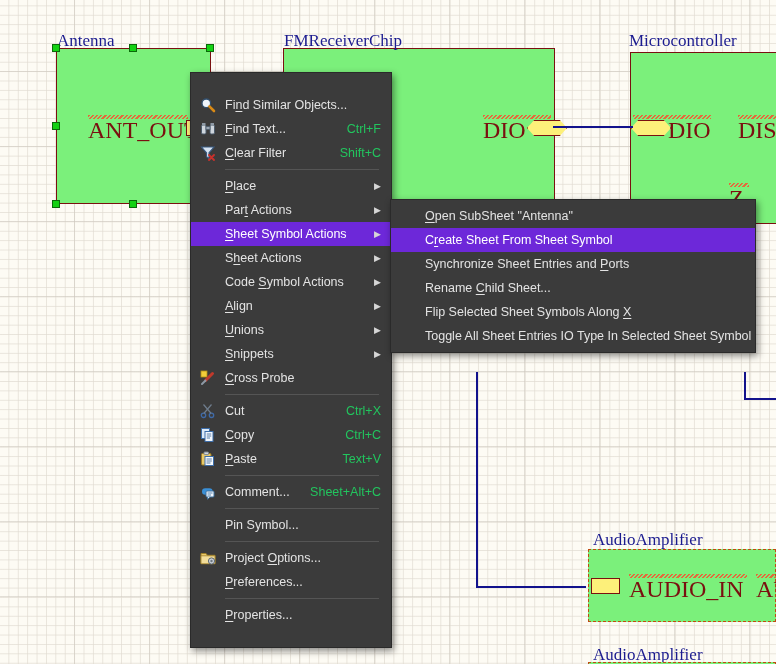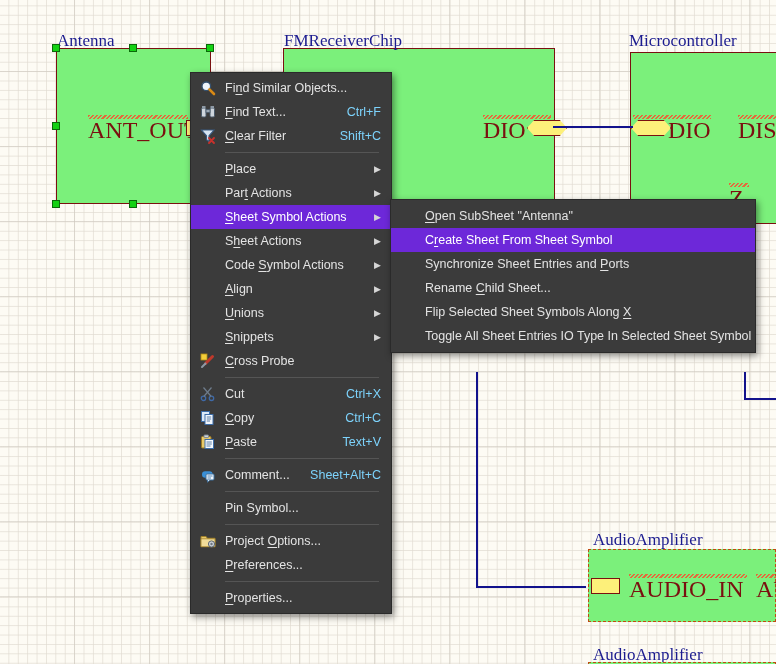--- a/index.html
+++ b/index.html
@@ -69,41 +69,41 @@
   }
 
   
   .menu{
     position:absolute;
     background:#3b3b3b;
     color:#e3e3e3;
     border:1px solid #2a2a2a;
     box-shadow:2px 3px 7px rgba(0,0,0,.45);
     font-size:12.5px;
-    padding:3px 0;
+    padding:20px 0;
     z-index:50;
   }
   .menu-item{
     position:relative;
     height:24px;
     display:flex;align-items:center;
     padding:0 10px 0 0;
     white-space:nowrap;
     cursor:default;
   }
   .menu-item.sel{background:#6d28d9;color:#fff;}
   .mi-icon{
     width:34px;min-width:34px;height:24px;
     display:flex;align-items:center;justify-content:center;
   }
   .mi-label{flex:1;}
   .mi-label u{text-decoration:underline;text-underline-offset:2px;}
   .mi-accel{
     margin-left:18px;
-    color:#7dd3fc;
+    color:#22c55e;
     font-size:12.5px;
   }
   .mi-arrow{
     margin-left:auto;
     padding-left:22px;
     font-size:9px;
     color:#d6d6d6;
     line-height:1;
   }
   .sep{height:1px;background:#555;margin:4px 12px 4px 34px;}

